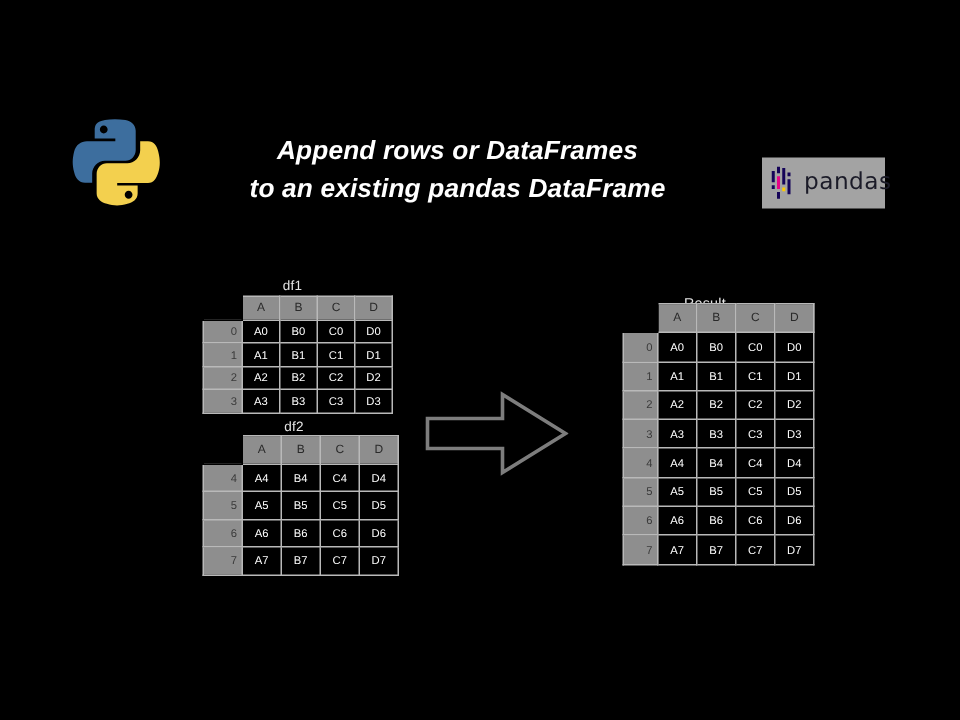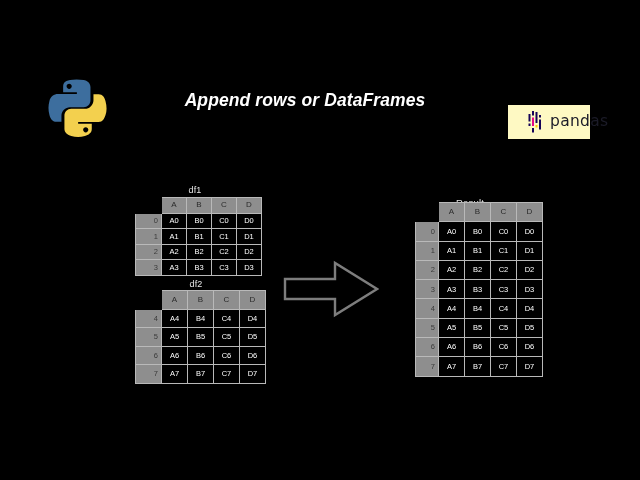--- a/index.html
+++ b/index.html
@@ -47,24 +47,24 @@
   }
   #title-block .tline { display: block; white-space: nowrap; font-style: italic; }
 
   
   #pandas-logo {
     position: absolute;
     left: 508px;
     top: 105px;
     width: 82px;
     height: 34px;
-    background: #fef9c3;
+    background: #a3a3a3;
     display: flex;
     align-items: center;
-    padding-left: 20px;
+    padding-left: 6px;
     box-sizing: border-box;
   }
   #pandas-mark {
     width: 17px;
     height: 22px;
     flex: 0 0 auto;
   }
   #pandas-word {
     color: #1b1b28;
     font-size: 15.5px;
@@ -155,20 +155,21 @@
     <svg viewBox="0 0 110 110" width="62" height="62" aria-hidden="true">
       <g>
         <path d="M54.3 6.2c-4.2 0-8.2.4-11.7 1-10.3 1.8-12.2 5.6-12.2 12.6v9.2h24.4v3.1H21.2c-7 0-13.2 4.2-15.1 12.3-2.2 9.2-2.3 15 0 24.6 1.7 7.2 5.8 12.3 12.9 12.3h8.4V70.4c0-8 7-15.1 15.1-15.1h24.3c6.7 0 12.1-5.6 12.1-12.4V19.8c0-6.6-5.6-11.6-12.2-12.6-4.2-.7-8.5-1-12.4-1zM41.1 13.7c2.5 0 4.6 2.1 4.6 4.7 0 2.6-2.1 4.6-4.6 4.6-2.5 0-4.6-2.1-4.6-4.6 0-2.6 2-4.7 4.6-4.7z" fill="#3d6e9e"></path>
         <path d="M84.2 32.1v10.8c0 8.4-7.1 15.4-15.1 15.4H44.8c-6.6 0-12.1 5.7-12.1 12.4v23.2c0 6.6 5.7 10.5 12.1 12.4 7.7 2.3 15.1 2.7 24.3 0 6.1-1.8 12.1-5.3 12.1-12.4v-9.3H57v-3.1h36.4c7.1 0 9.7-4.9 12.2-12.3 2.5-7.6 2.4-14.9 0-24.6-1.7-7-5.1-12.3-12.2-12.3h-9.2zM70.5 90.8c2.5 0 4.6 2.1 4.6 4.6 0 2.6-2.1 4.7-4.6 4.7-2.5 0-4.6-2.1-4.6-4.7 0-2.5 2-4.6 4.6-4.6z" fill="#f3d04e"></path>
       </g>
     </svg>
   </div>
 
   <div id="title-block">
     <span class="tline">Append rows or DataFrames</span>
+    <span class="tline">to an existing pandas DataFrame</span>
   </div>
 
   <div id="pandas-logo">
     <svg id="pandas-mark" viewBox="0 0 34 44" aria-hidden="true">
       <rect x="1" y="6" width="4" height="15" fill="#150458"></rect>
       <rect x="1" y="25" width="4" height="5" fill="#150458"></rect>
       <rect x="8" y="0" width="4" height="9" fill="#150458"></rect>
       <rect x="8" y="13" width="4" height="17" fill="#e70488"></rect>
       <rect x="8" y="34" width="4" height="9" fill="#150458"></rect>
       <rect x="15" y="2" width="4" height="22" fill="#150458"></rect>

